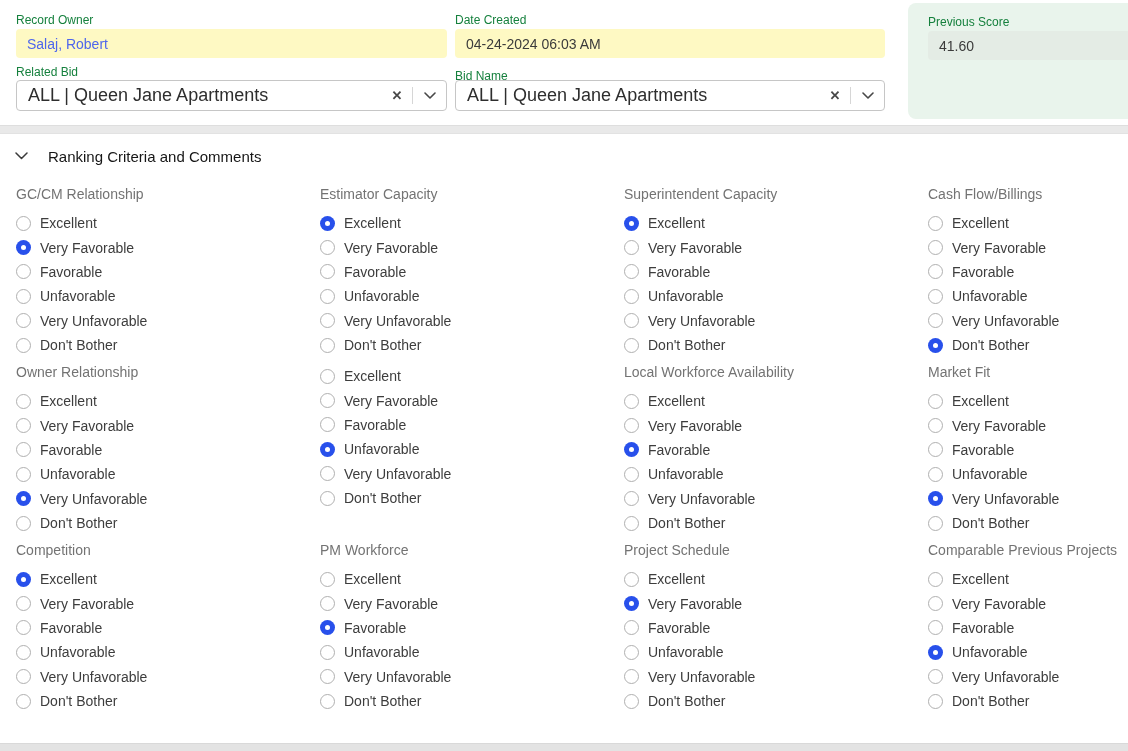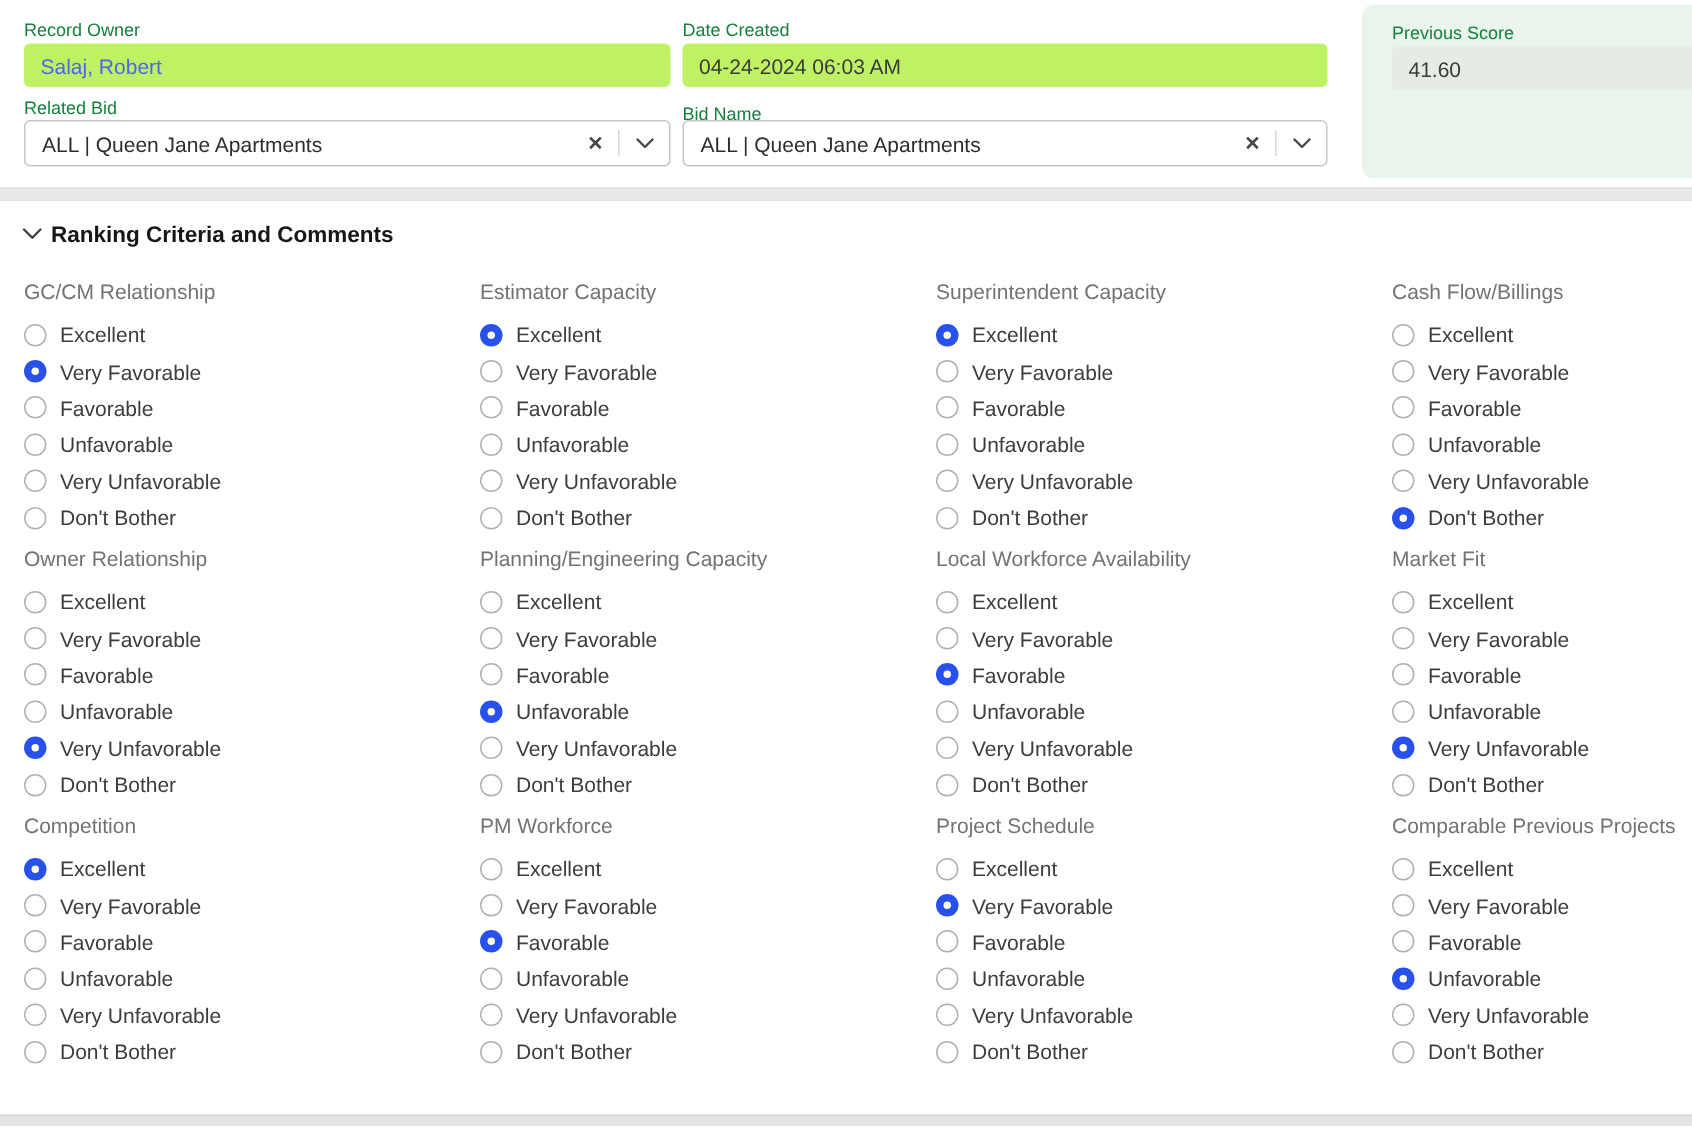--- a/index.html
+++ b/index.html
@@ -2,47 +2,47 @@
 <html><head>
 <meta charset="utf-8">
 <style>
   * { margin:0; padding:0; box-sizing:border-box; }
   html,body { background:#ffffff; }
   body { font-family:"Liberation Sans", sans-serif; }
   .screen { position:relative; width:1128px; height:751px; background:#fff; overflow:hidden; }
 
   
   .field-label { position:absolute; font-size:12px; color:#15803d; white-space:nowrap; }
-  .ro-field { position:absolute; height:29px; background:#bef264; border-radius:4px;
+  .ro-field { position:absolute; height:29px; background:#fef9c3; border-radius:4px;
               display:flex; align-items:center; padding-left:11px; font-size:14px; color:#3b3b3b; }
   .link { color:var(--link-blue); text-decoration:none; cursor:pointer; }
 
   .combo { position:absolute; height:31px; background:#fff; border:1px solid #c6c6c6; border-radius:4px;
            display:flex; align-items:center; }
-  .combo-value { flex:1; padding-left:11px; font-size:14px; color:#2e2e2e; white-space:nowrap; overflow:hidden; }
+  .combo-value { flex:1; padding-left:11px; font-size:18px; color:#2e2e2e; white-space:nowrap; overflow:hidden; }
   .combo-clear { width:30px; text-align:center; font-size:13px; font-weight:bold; color:#484848; cursor:pointer; line-height:29px; }
   .combo-sep { width:1px; height:17px; background:#d6d6d6; }
   .combo-chevron { width:33px; display:flex; align-items:center; justify-content:center; cursor:pointer; }
 
   .score-card { position:absolute; left:908px; top:3px; width:230px; height:116px;
                 background:var(--score-card-bg); border-radius:8px; }
   .score-card .field-label { left:20px; top:12px; }
   .score-field { position:absolute; left:20px; top:28px; width:210px; height:29px;
                  background:var(--score-field-bg); border-radius:4px; display:flex; align-items:center;
                  padding-left:11px; font-size:14px; color:#3b3b3b; }
 
   .divider-band { position:absolute; left:0; top:125px; width:1128px; height:9px; background:#e9e9e9;
                   border-top:1px solid #dedede; border-bottom:1px solid #e2e2e2; }
   .bottom-band { position:absolute; left:0; top:743px; width:1128px; height:8px; background:#e3e3e3;
                  border-top:1px solid #d9d9d9; }
 
   
   .section-header { position:absolute; left:10px; top:146px; display:flex; align-items:center; }
   .section-chevron { width:22px; height:20px; display:flex; align-items:center; justify-content:center; cursor:pointer; }
-  .section-title { font-size:15px; font-weight:bold; color:#161616; margin-left:2px; }
+  .section-title { font-size:15px; font-weight:normal; color:#161616; margin-left:16px; }
 
   
   #groups-grid { position:absolute; left:16px; top:186px;
                  display:grid; grid-template-columns:repeat(4, 304px); grid-auto-rows:178px; }
   .group-label { font-size:14px; color:#737373; height:19px; margin-bottom:6px; white-space:nowrap; }
   .option-row { display:flex; align-items:center; height:24.4px; cursor:pointer; }
   .radio { width:15px; height:15px; border-radius:50%; border:1px solid #b0b0b0; background:#fff; flex:none; position:relative; }
   .radio.selected { border:none; background:var(--accent-blue); }
   .radio.selected::after { content:""; position:absolute; left:5px; top:5px; width:5px; height:5px;
                            border-radius:50%; background:#fff; }
@@ -235,21 +235,20 @@
         <div class="option-row">
           <span class="radio selected"></span>
           <span class="option-label">Very Unfavorable</span>
         </div>
         <div class="option-row">
           <span class="radio"></span>
           <span class="option-label">Don't Bother</span>
         </div>
       </div>
       <div class="group-cell">
-        <div class="group-label">Planning/Engineering Capacity</div>
         <div class="option-row">
           <span class="radio"></span>
           <span class="option-label">Excellent</span>
         </div>
         <div class="option-row">
           <span class="radio"></span>
           <span class="option-label">Very Favorable</span>
         </div>
         <div class="option-row">
           <span class="radio"></span>

